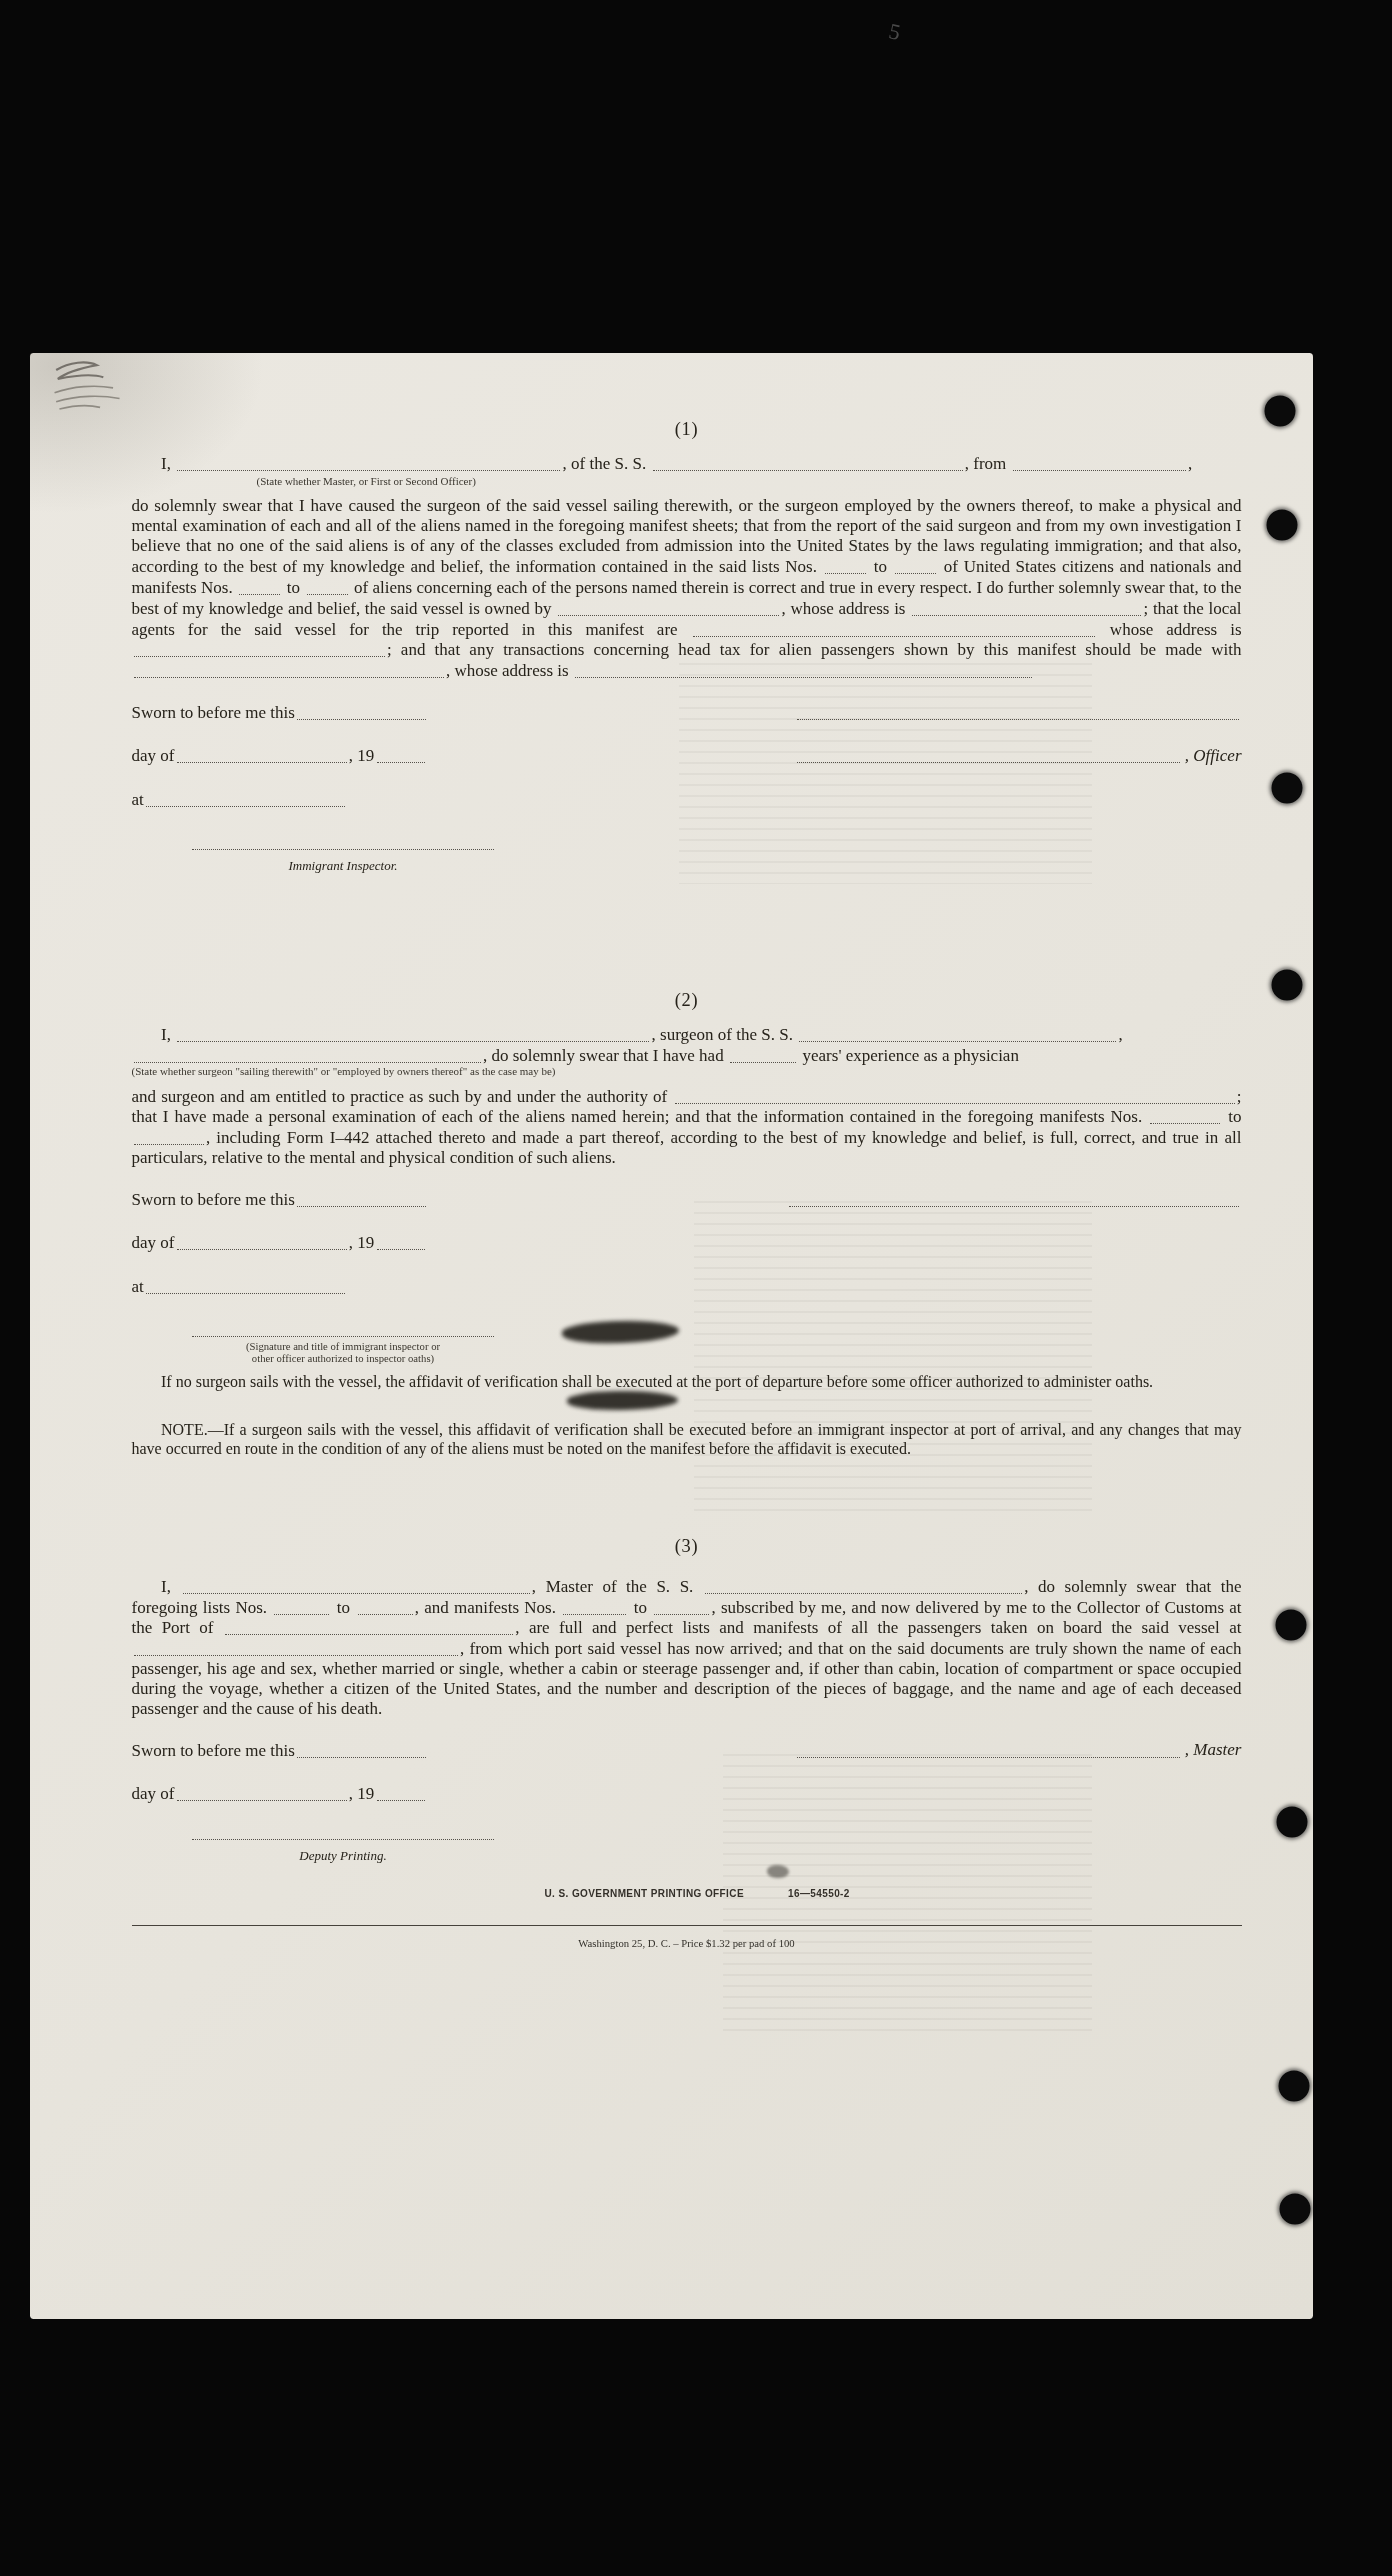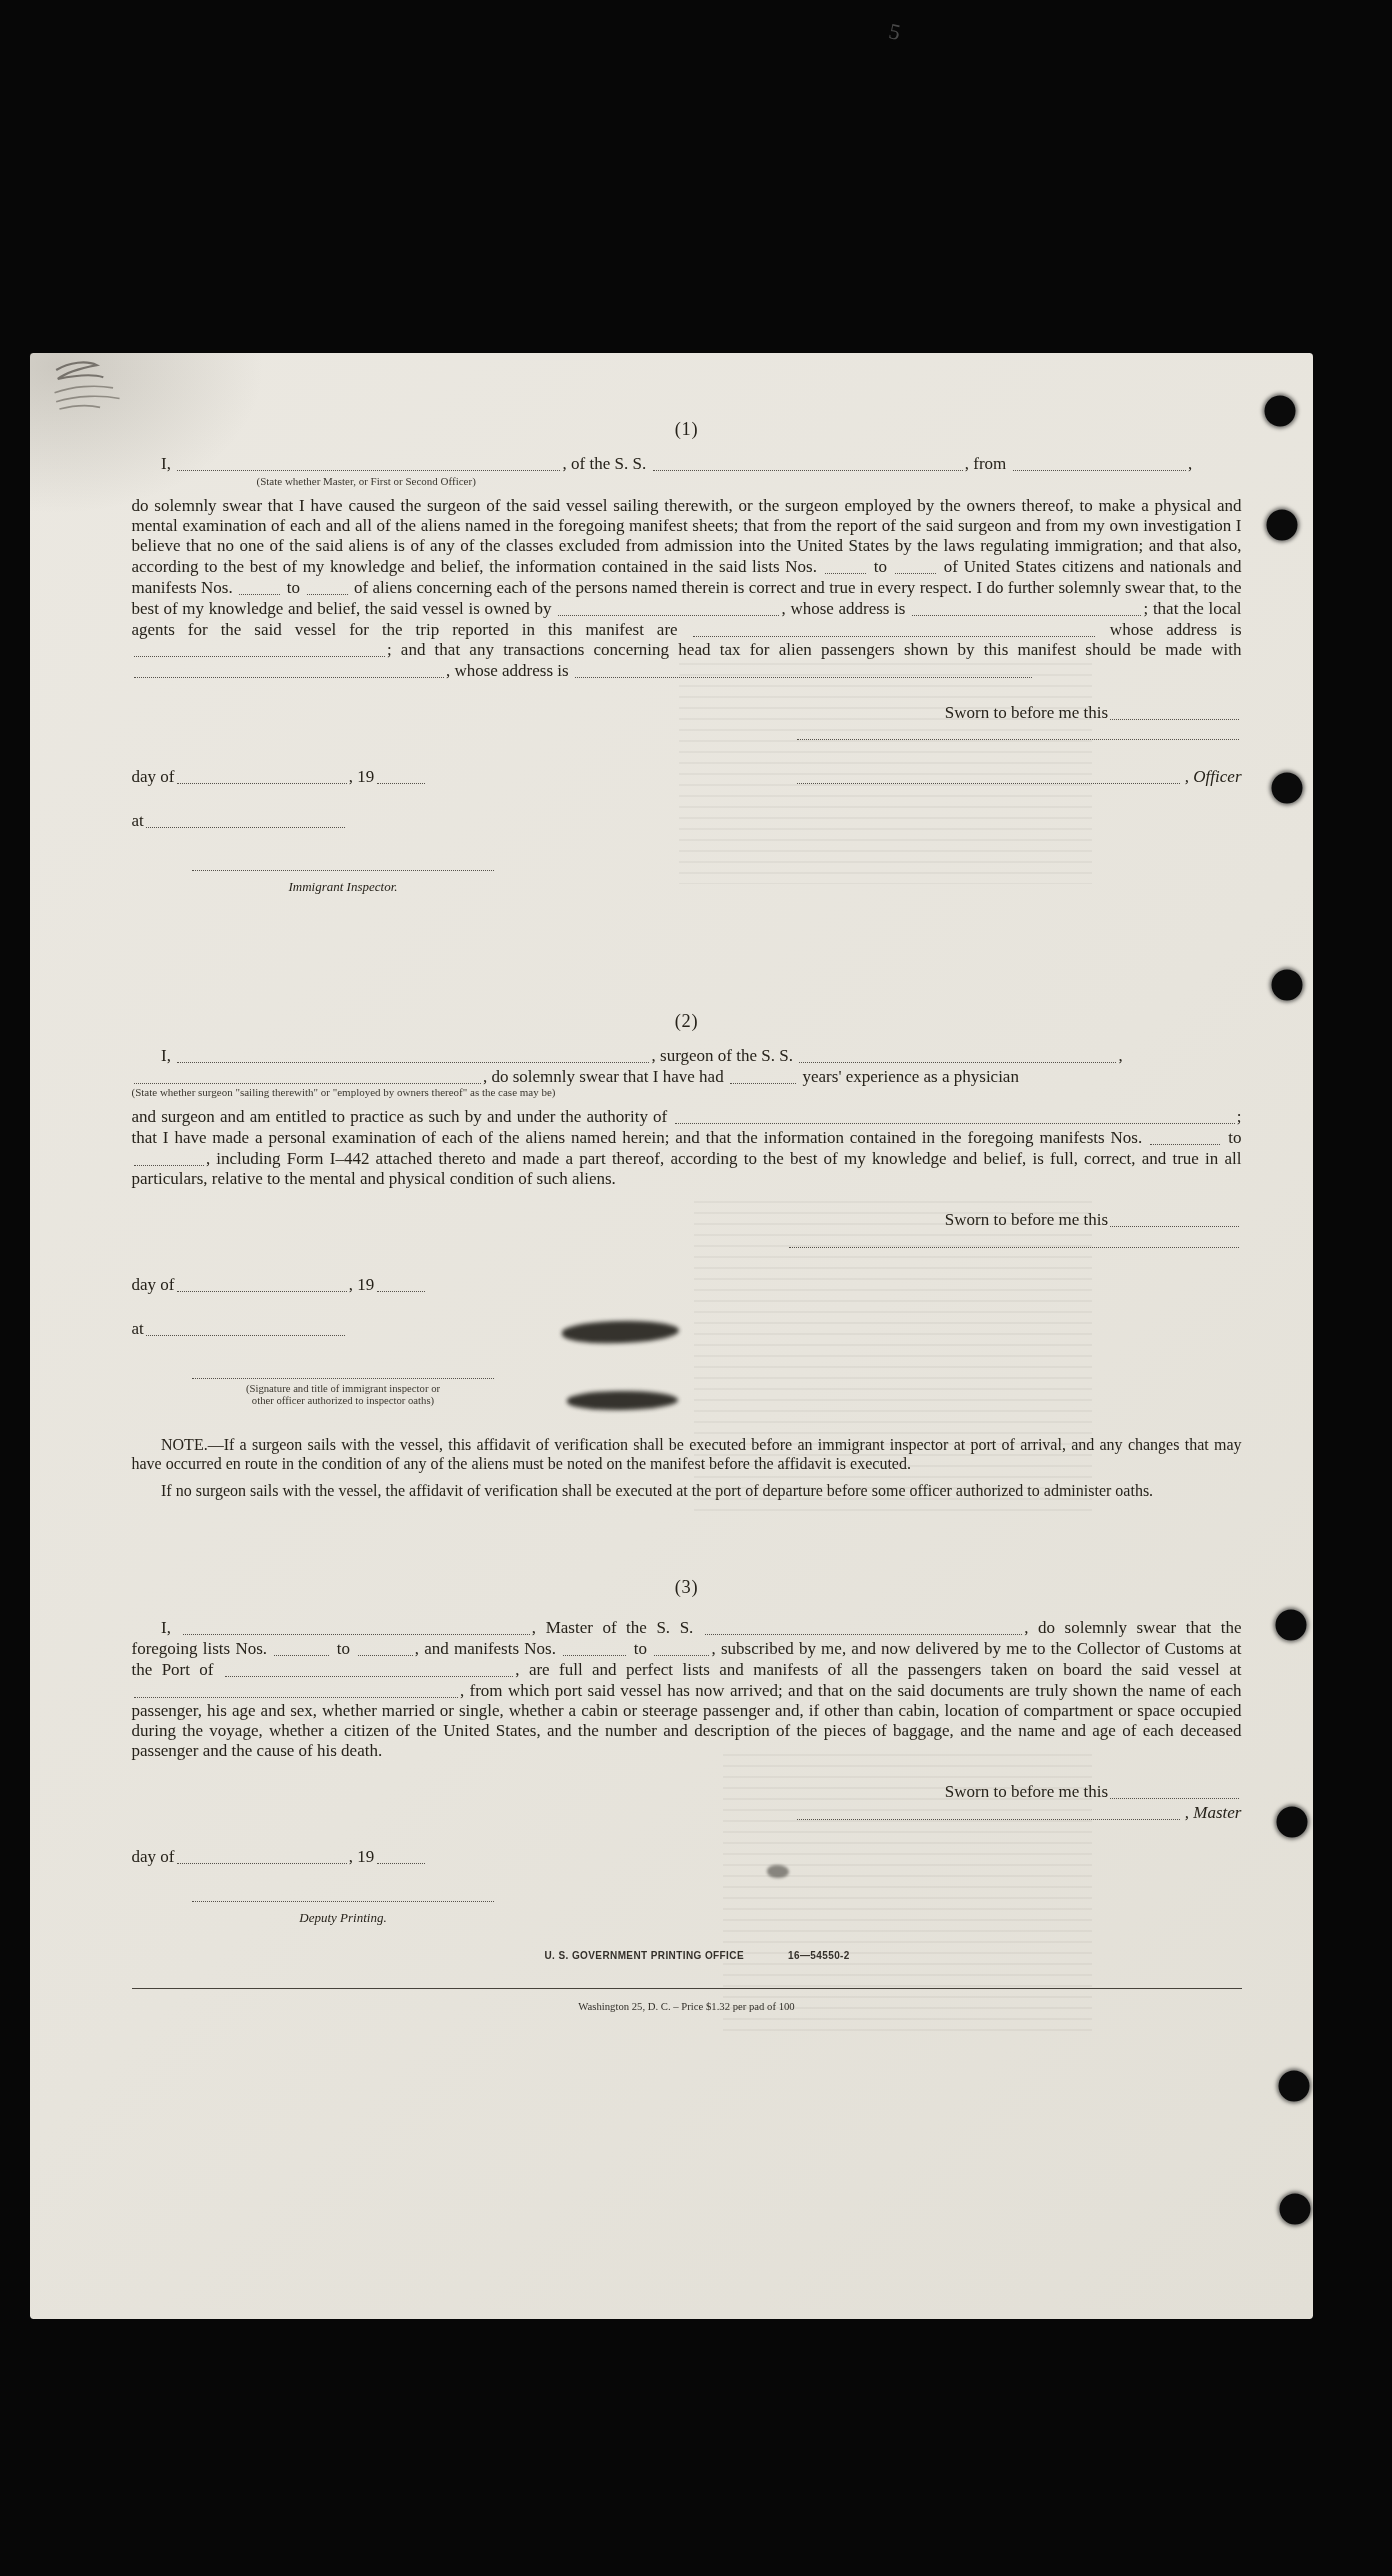--- a/index.html
+++ b/index.html
@@ -22,21 +22,21 @@
   .sec-num{text-align:center;font-size:18.4px;letter-spacing:0.7px;margin:0 0 13.3px 0;}
   .opening{margin:0;font-size:17px;line-height:20px;}
   .indent{text-indent:29.5px;}
   .caption{font-size:11px;line-height:11.8px;color:#3b372f;}
   .cap-s1{margin:1.5px 0 8.8px 125px;}
   .cap-s2{margin:0.7px 0 7.4px 0;}
   .body-par{margin:4.4px 0 0 0;font-size:17px;line-height:20px;text-align:justify;}
   .blank{display:inline-block;border-bottom:1.5px dotted #55514a;height:1em;vertical-align:-2.2px;margin:0 2.2px;}
   .sworn{margin-top:20.6px;font-size:17px;line-height:20px;}
   .sworn-row{display:flex;justify-content:space-between;align-items:flex-end;margin-top:23px;}
-  .sworn-row:first-child{margin-top:12px;flex-direction:column;}
+  .sworn-row:first-child{margin-top:12px;}
   .left,.right{white-space:nowrap;}
   .role-label{font-style:italic;margin-left:2.9px;}
   .sig-area{margin-top:22px;margin-left:59px;width:305px;text-align:center;}
   .sig-area .blank{margin:0;}
   .sig-caption{font-style:italic;font-size:13px;margin-top:2.9px;}
   .small-caption{font-size:10.7px;line-height:12.5px;color:#3b372f;}
   .sec-2{margin-top:114px;}
   .note{font-size:16px;line-height:19.5px;text-align:justify;margin:7.4px 0 0 0;}
   .note-first{margin-top:28px;}
   .sec-3{margin-top:77px;}
@@ -137,22 +137,22 @@
           </div>
           <div class="right"></div>
         </div>
         <div class="sig-area">
           <span class="blank" style="width:302px"></span>
           <div class="small-caption">(Signature and title of immigrant inspector or</div>
           <div class="small-caption">other officer authorized to inspector oaths)</div>
         </div>
       </div>
 
+      <p class="note indent">If no surgeon sails with the vessel, the affidavit of verification shall be executed at the port of departure before some officer authorized to administer oaths.</p>
       <p class="note note-first indent">NOTE.—If a surgeon sails with the vessel, this affidavit of verification shall be executed before an immigrant inspector at port of arrival, and any changes that may have occurred en route in the condition of any of the aliens must be noted on the manifest before the affidavit is executed.</p>
-      <p class="note indent">If no surgeon sails with the vessel, the affidavit of verification shall be executed at the port of departure before some officer authorized to administer oaths.</p>
     </section>
 
     <section class="sec sec-3">
       <div class="sec-num">(3)</div>
       <p class="body-par indent"><span>I, </span><span class="blank" style="width: 347px;"></span><span>, Master of the S. S. </span><span class="blank" style="width: 317px;"></span><span>, do solemnly swear that the foregoing lists Nos. </span><span class="blank" style="width: 55px;"></span><span> to </span><span class="blank" style="width: 55px;"></span><span>, and manifests Nos. </span><span class="blank" style="width: 63px;"></span><span> to </span><span class="blank" style="width: 55px;"></span><span>, subscribed by me, and now delivered by me to the Collector of Customs at the Port of </span><span class="blank" style="width: 288px;"></span><span>, are full and perfect lists and manifests of all the passengers taken on board the said vessel at </span><span class="blank" style="width: 324px;"></span><span>, from which port said vessel has now arrived; and that on the said documents are truly shown the name of each passenger, his age and sex, whether married or single, whether a cabin or steerage passenger and, if other than cabin, location of compartment or space occupied during the voyage, whether a citizen of the United States, and the number and description of the pieces of baggage, and the name and age of each deceased passenger and the cause of his death.</span></p>
 
       <div class="sworn">
         <div class="sworn-row">
           <div class="left">
             <span>Sworn to before me this</span><span class="blank" style="width:129px"></span>

